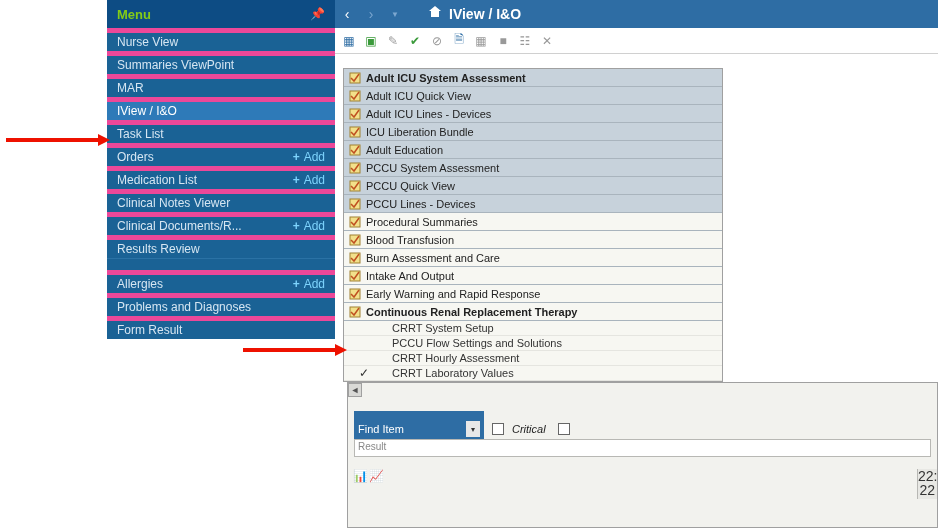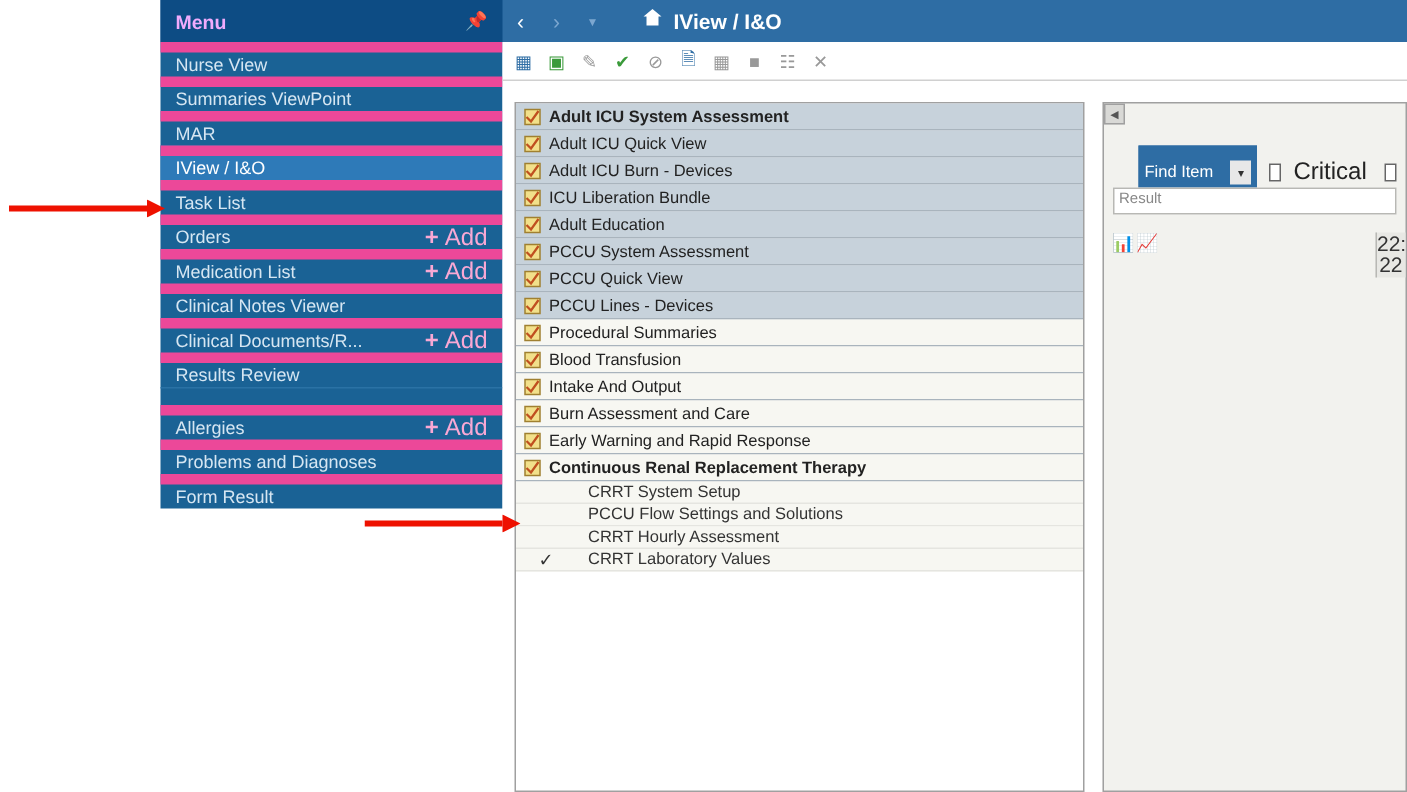--- a/index.html
+++ b/index.html
@@ -1,61 +1,61 @@
 <!DOCTYPE html>
 <html><head>
 <meta charset="utf-8">
 <style>
   * { margin:0; padding:0; box-sizing:border-box; font-family:"Segoe UI",Arial,sans-serif; }
   body { width:938px; height:528px; background:#fff; overflow:hidden; position:relative; }
 
   .topbar { height:28px; background:#2e6da4; color:#fff; display:flex; align-items:center; position:absolute; left:107px; top:0; right:0; }
-  .menu-header { width:228px; height:28px; background:#0d4c84; color:#f0abfc; display:flex; align-items:center; padding:0 10px; font-weight:bold; font-size:13px; position:relative; }
+  .menu-header { width:228px; height:28px; background:#0d4c84; color:#84cc16; display:flex; align-items:center; padding:0 10px; font-weight:bold; font-size:13px; position:relative; }
   .menu-header .pin { margin-left:auto; font-size:12px; }
   .nav-btn { width:24px; height:28px; display:flex; align-items:center; justify-content:center; font-size:14px; cursor:pointer; }
   .nav-btn.back { color:#fff; }
   .nav-btn.fwd { color:#7ca7d0; }
   .nav-sep { width:10px; }
   .home-ico { margin:0 6px 0 10px; }
   .breadcrumb { font-weight:bold; font-size:14px; color:#fff; }
 
   .sidebar { position:absolute; left:107px; top:28px; width:228px; background:#1a6295; color:#d6e6f2; }
-  .side-item { height:23px; line-height:23px; padding:0 10px; font-size:12px; border-top:7px solid #ec4899; display:flex; align-items:center; cursor:pointer; }
+  .side-item { height:23px; line-height:23px; padding:0 10px; font-size:12px; border-top:5px solid #ec4899; display:flex; align-items:center; cursor:pointer; }
   .side-item.selected { background:#2e7ab8; color:#fff; }
-  .side-item .add { margin-left:auto; font-size:16px; color:#f9a8d4; }
+  .side-item .add { margin-left:auto; font-size:12px; color:#7dd3fc; }
   .side-item .add .plus { font-weight:bold; margin-right:4px; }
   .side-gap { height:12px; border-top:1px solid #2a72a5; }
 
   .main { position:absolute; left:335px; top:28px; right:0; bottom:0; background:#fff; }
   .toolbar { height:26px; border-bottom:1px solid #d0d0d0; display:flex; align-items:center; gap:6px; padding:0 6px; }
   .tico { width:16px; height:16px; display:flex; align-items:center; justify-content:center; font-size:12px; color:#555; }
   .tico.color1 { color:#2e6da4; }
   .tico.green { color:#3a9a3a; }
   .tico.blue { color:#2e6da4; }
   .tico.gray { color:#999; }
 
-  .panels { position:absolute; left:0; top:40px; right:0; bottom:0; display:flex; }
+  .panels { position:absolute; left:0; top:40px; right:0; bottom:0; display:flex;flex-direction:column; }
   .band-panel { width:380px; border:1px solid #a0a0a0; background:#fff; margin-left:8px; }
   .band { height:18px; display:flex; align-items:center; padding:0 4px; font-size:11px; border-bottom:1px solid #a9b4bd; background:#c7d2db; color:#222; cursor:pointer; }
   .band.plain { background:#f7f7f2; }
   .band.bold { font-weight:bold; }
   .band-ico { width:14px; height:14px; margin-right:4px; display:inline-flex; align-items:center; justify-content:center; }
   .band-ico svg { width:12px; height:12px; }
   .sub-band { height:15px; display:flex; align-items:center; font-size:11px; color:#333; padding-left:48px; background:#f7f7f2; border-bottom:1px solid #e5e5e0; }
   .sub-row { position:relative; }
   .check-col { position:absolute; left:14px; width:12px; text-align:center; color:#333; font-size:12px; }
 
   .right-panel { flex:1; margin-left:12px; border:1px solid #a0a0a0; background:#f2f2ee; position:relative; min-height:140px; }
   .scroll-lt { position:absolute; left:0; top:0; width:14px; height:14px; background:#d9d9d6; border:1px solid #a0a0a0; font-size:9px; display:flex; align-items:center; justify-content:center; color:#555; }
   .find-row { position:absolute; left:6px; top:28px; right:6px; display:flex; align-items:center; gap:8px; }
-  .find-sel { width:130px; height:36px; border:1px solid #2e6da4; font-size:11px; color:#fff; background:#2e6da4; padding:0 3px; display:flex; align-items:center;margin-left:17px; }
+  .find-sel { width:130px; height:36px; border:1px solid #2e6da4; font-size:11px; color:#fff; background:#2e6da4; padding:0 3px; display:flex; align-items:center; }
   .find-sel .dd { margin-left:auto; background:#e8e8e8; color:#333; width:14px; height:16px; display:flex; align-items:center; justify-content:center; font-size:8px; }
   .find-sel span.t { background:#2e6da4; color:#fff; }
   .cb { width:12px; height:12px; border:1px solid #666; background:#fff; display:inline-block; }
-  .cb-lbl { font-size:16px; color:#222; }
+  .cb-lbl { font-size:11px; color:#222;font-style:italic; }
   .result-box { position:absolute; left:6px; top:56px; right:6px; height:18px; border:1px solid #b8b8b4; background:#fff; font-size:10px; color:#555; padding:1px 3px; overflow:hidden; }
   .mini-icos { position:absolute; left:6px; top:86px; display:flex; gap:2px; }
   .mini-icos .tico { width:14px; height:14px; }
   .time-col { position:absolute; right:0; top:86px; width:20px; background:#e8e8e4; border-left:1px solid #b8b8b4; height:30px; font-size:14px; color:#333; text-align:right; padding-right:2px; line-height:14px; }
 
   .arrow-red { position:absolute; pointer-events:none; }
   .arrow-red.a1 { left:6px; top:132px; width:104px; height:12px; }
   .arrow-red.a2 { left:243px; top:342px; width:104px; height:12px; }
   .arrow-red svg { width:100%; height:100%; }
 </style>
@@ -160,21 +160,21 @@
           </span>
           <span>Adult ICU Quick View</span>
         </div>
         <div class="band">
           <span class="band-ico">
             <svg viewBox="0 0 12 12">
               <rect x="1" y="1" width="10" height="10" fill="#f2e08a" stroke="#a08030"></rect>
               <path d="M2 6 L5 9 L10 2" stroke="#c05020" stroke-width="1.5" fill="none"></path>
             </svg>
           </span>
-          <span>Adult ICU Burn - Devices</span>
+          <span>Adult ICU Lines - Devices</span>
         </div>
         <div class="band">
           <span class="band-ico">
             <svg viewBox="0 0 12 12">
               <rect x="1" y="1" width="10" height="10" fill="#f2e08a" stroke="#a08030"></rect>
               <path d="M2 6 L5 9 L10 2" stroke="#c05020" stroke-width="1.5" fill="none"></path>
             </svg>
           </span>
           <span>ICU Liberation Bundle</span>
         </div>
@@ -232,30 +232,30 @@
           </span>
           <span>Blood Transfusion</span>
         </div>
         <div class="band plain">
           <span class="band-ico">
             <svg viewBox="0 0 12 12">
               <rect x="1" y="1" width="10" height="10" fill="#f2e08a" stroke="#a08030"></rect>
               <path d="M2 6 L5 9 L10 2" stroke="#c05020" stroke-width="1.5" fill="none"></path>
             </svg>
           </span>
+          <span>Burn Assessment and Care</span>
+        </div>
+        <div class="band plain">
+          <span class="band-ico">
+            <svg viewBox="0 0 12 12">
+              <rect x="1" y="1" width="10" height="10" fill="#f2e08a" stroke="#a08030"></rect>
+              <path d="M2 6 L5 9 L10 2" stroke="#c05020" stroke-width="1.5" fill="none"></path>
+            </svg>
+          </span>
           <span>Intake And Output</span>
-        </div>
-        <div class="band plain">
-          <span class="band-ico">
-            <svg viewBox="0 0 12 12">
-              <rect x="1" y="1" width="10" height="10" fill="#f2e08a" stroke="#a08030"></rect>
-              <path d="M2 6 L5 9 L10 2" stroke="#c05020" stroke-width="1.5" fill="none"></path>
-            </svg>
-          </span>
-          <span>Burn Assessment and Care</span>
         </div>
         <div class="band plain">
           <span class="band-ico">
             <svg viewBox="0 0 12 12">
               <rect x="1" y="1" width="10" height="10" fill="#f2e08a" stroke="#a08030"></rect>
               <path d="M2 6 L5 9 L10 2" stroke="#c05020" stroke-width="1.5" fill="none"></path>
             </svg>
           </span>
           <span>Early Warning and Rapid Response</span>
         </div>

